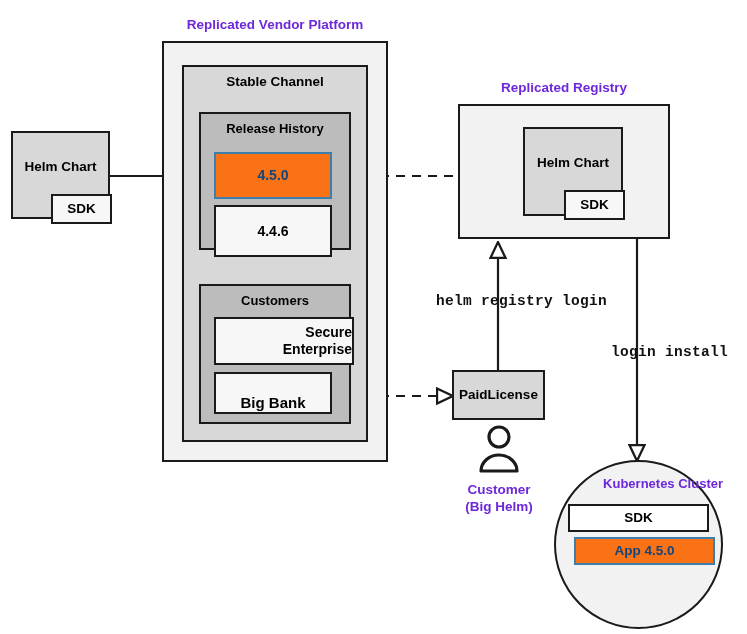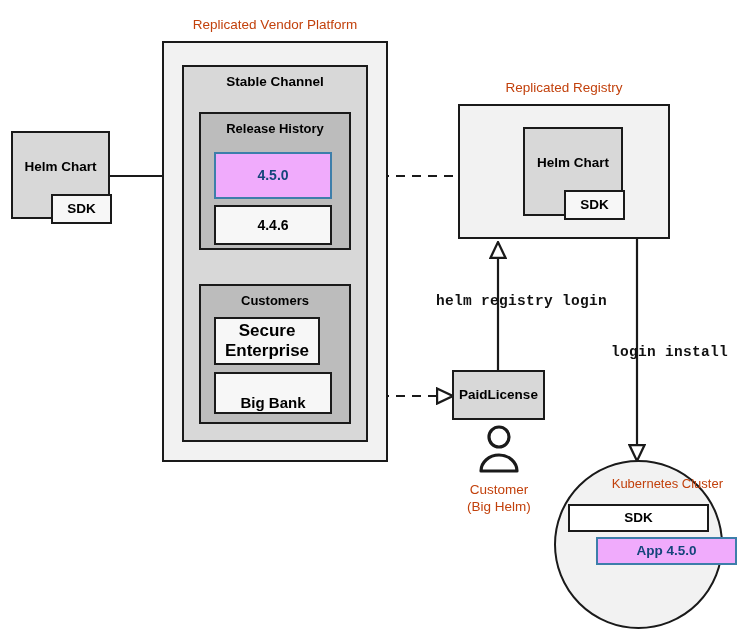--- a/index.html
+++ b/index.html
@@ -14,22 +14,22 @@
   }
   #canvas {
     position: relative;
     width: 747px;
     height: 634px;
     background: #ffffff;
     overflow: hidden;
   }
   .lbl {
     position: absolute;
-    font-weight: normal;
-    color: #c2410c;
+    font-weight: bold;
+    color: #6d28d9;
     text-align: center;
     line-height: 1.25;
     white-space: nowrap;
   }
   .box {
     position: absolute;
     box-sizing: border-box;
     border: 2px solid #1a1a1a;
     display: flex;
     align-items: center;
@@ -42,21 +42,21 @@
   .title-top {
     align-items: flex-start;
     padding-top: 7px;
   }
   
   .fill-lightest { background: #f2f2f2; }
   .fill-light    { background: #d8d8d8; }
   .fill-mid      { background: #bcbcbc; }
   .fill-white    { background: #f7f7f7; }
   .fill-pure     { background: #ffffff; }
-  .fill-blue     { background: #f0abfc; border-color: #3d7eaa; color: #14457a; }
+  .fill-blue     { background: #f97316; border-color: #3d7eaa; color: #14457a; }
 
   #svg-layer {
     position: absolute;
     left: 0; top: 0;
     width: 747px;
     height: 634px;
     pointer-events: none;
   }
   .cluster {
     position: absolute;
@@ -129,29 +129,29 @@
   </div>
 
   <div class="box fill-mid title-top" style="left:199px; top:112px; width:152px; height:138px; font-size:13px;">
     <span>Release History</span>
   </div>
 
   <div class="box fill-blue" style="left:214px; top:152px; width:118px; height:47px; font-size:14px;">
     <span>4.5.0</span>
   </div>
 
-  <div class="box fill-white" style="left:214px; top:205px; width:118px; height:40px; font-size:14px;">
+  <div class="box fill-white" style="left:214px; top:205px; width:118px; height:52px; font-size:14px;">
     <span>4.4.6</span>
   </div>
 
   <div class="box fill-mid title-top" style="left:199px; top:284px; width:152px; height:140px; font-size:13px;">
     <span>Customers</span>
   </div>
 
-  <div class="box fill-white" style="left:214px; top:317px; width:106px; height:48px; font-size:17px; flex-direction:column;">
+  <div class="box fill-white" style="left:214px; top:317px; width:140px; height:48px; font-size:14px; flex-direction:column;align-items:flex-end;">
     <span>Secure</span>
     <span>Enterprise</span>
   </div>
 
   <div class="box fill-white" style="left:214px; top:372px; width:118px; height:42px; font-size:15px;align-items:flex-end;">
     <span>Big Bank</span>
   </div>
 
   <div class="lbl" style="left:458px; top:80px; width:212px; font-size:13.5px;text-align:center;">Replicated Registry</div>
 
@@ -184,17 +184,17 @@
   <div class="cmd" style="left:578px; top:344px; font-size:14.5px; letter-spacing:0.3px;">login install</div>
 
   <div class="cluster" style="left:554px; top:460px; width:169px; height:169px;"></div>
 
   <div class="lbl" style="left:554px; top:476px; width:169px; font-size:13px;text-align:right;">Kubernetes Cluster</div>
 
   <div class="box fill-pure" style="left:568px; top:504px; width:141px; height:28px; font-size:13.5px;">
     <span>SDK</span>
   </div>
 
-  <div class="box fill-blue" style="left:596px; top:537px; width:141px; height:28px; font-size:13.5px;">
+  <div class="box fill-blue" style="left:574px; top:537px; width:141px; height:28px; font-size:13.5px;">
     <span>App 4.5.0</span>
   </div>
 
 </div>
 
 </body></html>

